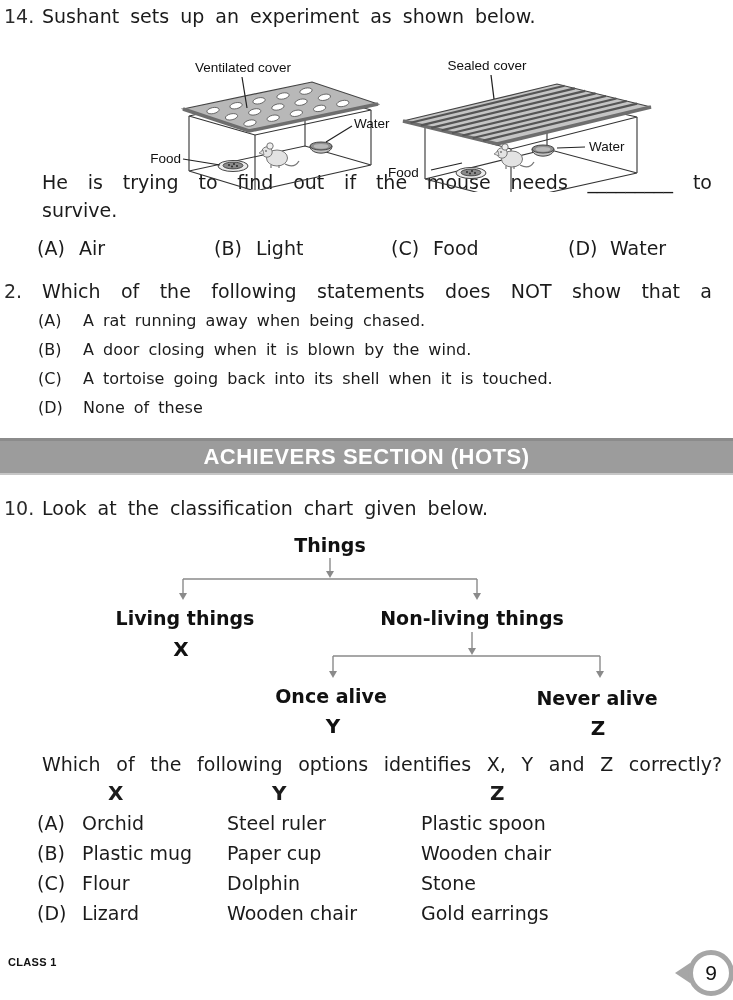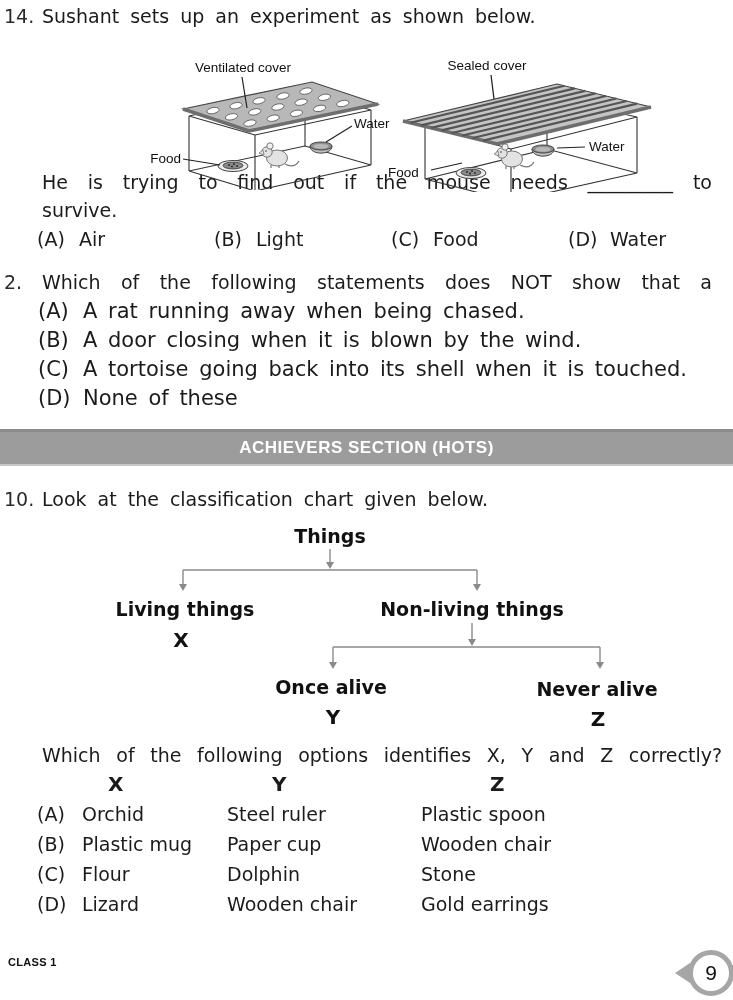--- a/index.html
+++ b/index.html
@@ -25,39 +25,39 @@
   
   .diagrams { position:relative; height:134px; }
   .diagram-svg { position:absolute; }
   .dlabel {
     font-family:"Liberation Sans", sans-serif; font-size:13.5px; fill:#111;
   }
   .wire { stroke:#333; stroke-width:1.1; fill:none; }
   .leader { stroke:#222; stroke-width:1.2; fill:none; }
 
   
-  .opt-row { display:flex; margin-left:37px; margin-top:1px;align-items:center; }
+  .opt-row { display:flex; margin-left:37px; margin-top:10px;align-items:center; }
   .opt-cell { width:177px; font-size:19px; line-height:28px; word-spacing:4px; }
   .opt-cell:last-child { width:auto; }
   .opt-label { display:inline-block; min-width:42px; }
 
   
   .opt-lines { margin-left:38px; }
-  .opt-line { font-size:21px; line-height:29px; word-spacing:4px; }
+  .opt-line { font-size:16px; line-height:29px; word-spacing:4px; }
   .opt-line .opt-label { min-width:45px; }
 
   
   .banner {
     margin-top:16px; height:37px; background:#9c9c9c;
     border-top:3px solid #8b8b8b; border-bottom:2px solid #c6c6c6;
     display:flex; align-items:center; justify-content:center;
   }
   .banner-text {
     font-family:"Liberation Sans", sans-serif; font-weight:bold;
-    font-size:17px; color:#ffffff; letter-spacing:0.5px;
+    font-size:22px; color:#ffffff; letter-spacing:0.5px;
   }
 
   
   .tree-svg { display:block; margin-top:3px; }
   .tree-label { font-family:"DejaVu Sans", sans-serif; font-weight:600; font-size:19px; fill:#111; }
   .tree-tag   { font-family:"DejaVu Sans", sans-serif; font-weight:600; font-size:20px; fill:#111; }
   .tree-line  { stroke:#8a8a8a; stroke-width:1.4; fill:none; }
   .tree-head  { fill:#8a8a8a; }
 
   

